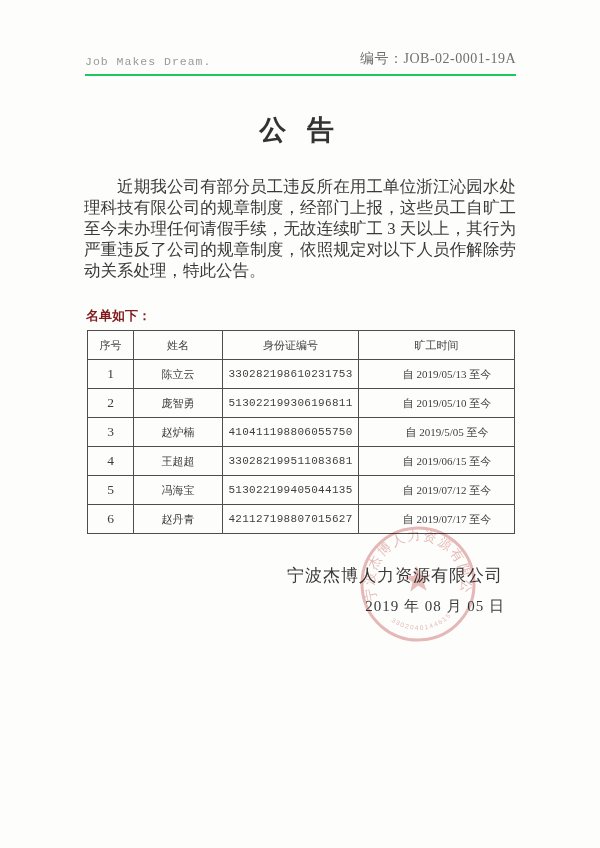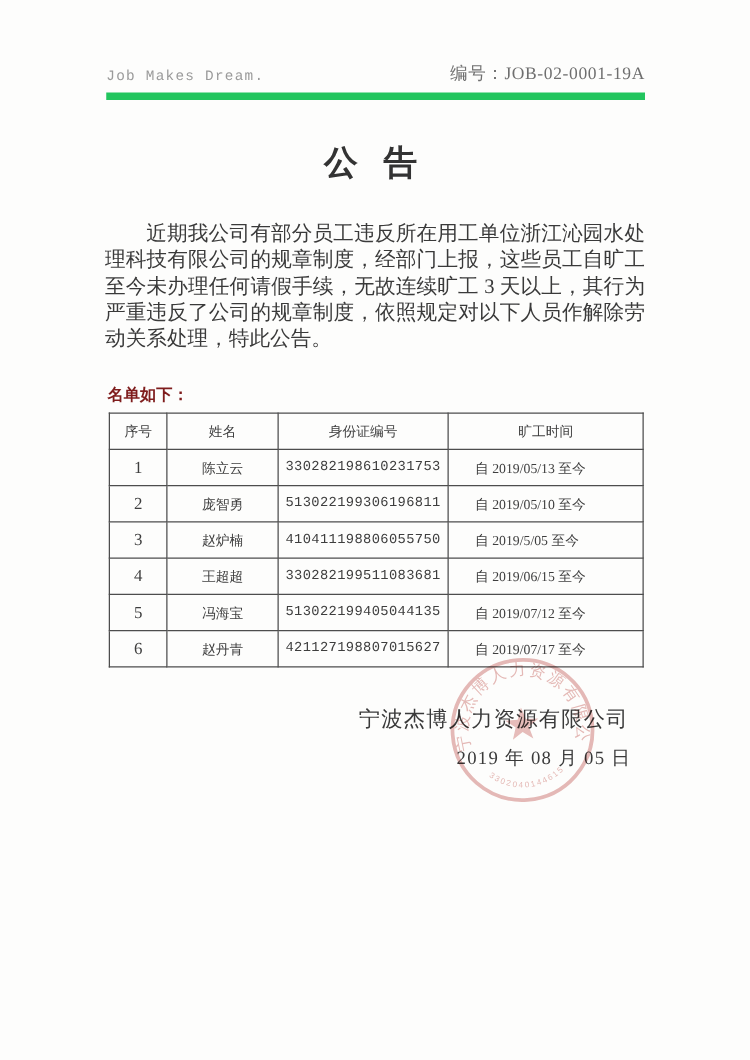--- a/index.html
+++ b/index.html
@@ -9,21 +9,21 @@
     margin:0 auto;
     background:#fdfdfc;
     overflow:hidden;
     font-family:"Liberation Serif","DejaVu Serif",serif;
     color:#3c3c3c;
   }
   
   .hdr{
     position:absolute;left:85px;top:50px;width:431px;
     display:flex;justify-content:space-between;align-items:flex-end;
-    border-bottom:6px solid #22c55e;
+    border-bottom:2px solid #22c55e;
     padding-bottom:6px;
   }
   .hdr .slogan{
     font-family:"Liberation Mono","DejaVu Sans Mono",monospace;
     font-size:11.5px;color:#9a9a9a;letter-spacing:1px;
   }
   .hdr .docno{
     font-size:14px;color:#6f6f6f;letter-spacing:.5px;
   }
   
@@ -57,21 +57,21 @@
   table.roster th,table.roster td{
     border:1px solid #4d4d4d;
     height:28px;padding:0;
     font-weight:normal;
     font-size:11px;color:#3e3e3e;
     text-align:center;vertical-align:middle;
     white-space:nowrap;overflow:hidden;
   }
   table.roster td.c0{font-size:13.5px;}
   table.roster td.c2{letter-spacing:.3px;font-family:Liberation Mono, monospace;}
-  table.roster td.c3{text-align:left;padding-left:21px;}
+  table.roster td.c3{text-align:center;padding-left:21px;}
   
   .sig-company{
     position:absolute;right:97px;top:564px;
     font-size:17px;color:#3a3a3a;letter-spacing:1px;
   }
   .sig-date{
     position:absolute;right:95px;top:597px;
     font-size:15px;color:#3a3a3a;letter-spacing:1px;
   }
   

